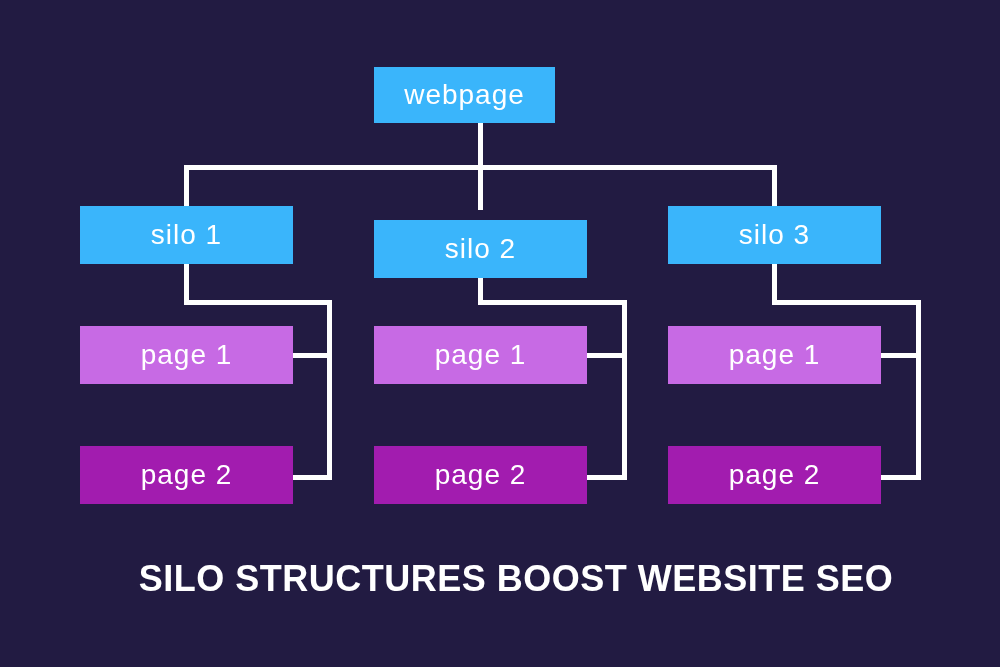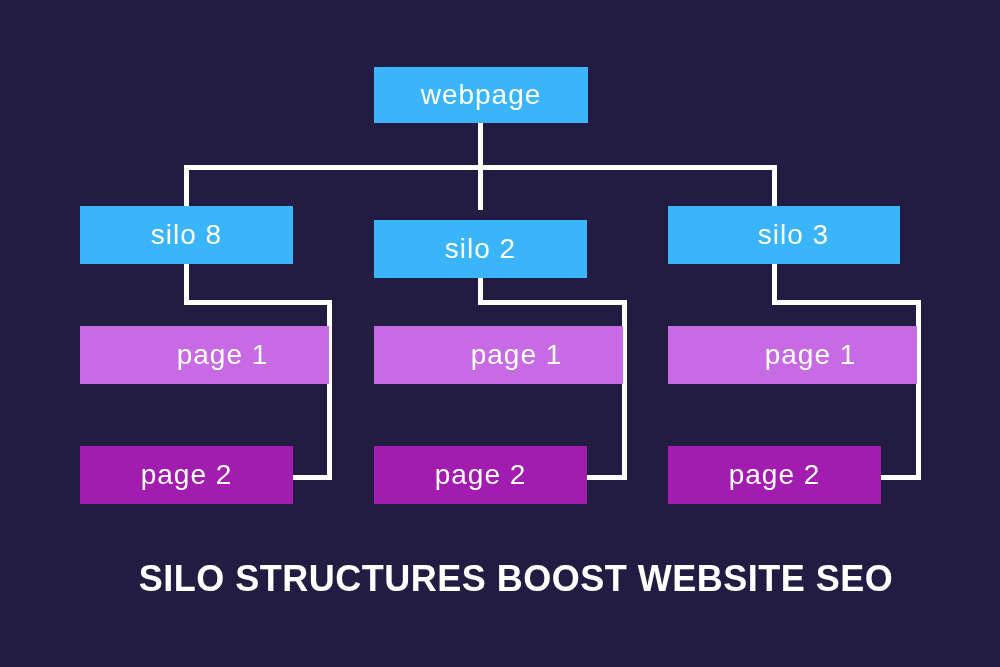--- a/index.html
+++ b/index.html
@@ -20,23 +20,23 @@
     width: 213px;
     height: 58px;
     display: flex;
     align-items: center;
     justify-content: center;
     color: #ffffff;
     font-size: 28px;
     letter-spacing: 1px;
     font-weight: 400;
   }
-  .node.root { width: 214px; height: 56px; }
+  .node.root { width: 181px; height: 56px; }
   .blue   { background: #3ab5fb; }
-  .purple { background: #c76ae4; padding-left: 36px; }
+  .purple { background: #c76ae4; }
   .green  { background: #a21caf; }
   .line {
     position: absolute;
     background: #ffffff;
   }
   .h { height: 5px; }
   .v { width: 5px; }
   .diagram-title {
     position: absolute;
     left: 16px;
@@ -77,26 +77,26 @@
   <div class="line h" style="left:772px; top:300px; width:149px;"></div>
   <div class="line v" style="left:916px; top:300px; height:180px;"></div>
   <div class="line h" style="left:881px; top:353px; width:40px;"></div>
   <div class="line h" style="left:881px; top:475px; width:40px;"></div>
 
   <div class="node root blue" style="left:374px; top:67px;">
     <span>webpage</span>
   </div>
 
   <div class="node blue" style="left:80px; top:206px;">
-    <span>silo 8</span>
+    <span>silo 1</span>
   </div>
   <div class="node blue" style="left:374px; top:220px;">
     <span>silo 2</span>
   </div>
-  <div class="node blue" style="left:668px; top:206px;padding-left:19px;">
+  <div class="node blue" style="left:668px; top:206px;">
     <span>silo 3</span>
   </div>
 
   <div class="node purple" style="left:80px; top:326px;">
     <span>page 1</span>
   </div>
   <div class="node purple" style="left:374px; top:326px;">
     <span>page 1</span>
   </div>
   <div class="node purple" style="left:668px; top:326px;">

